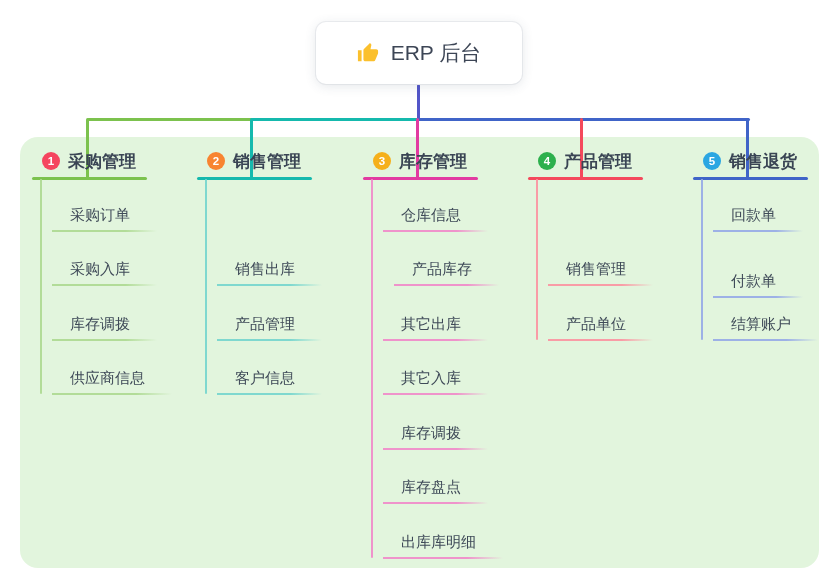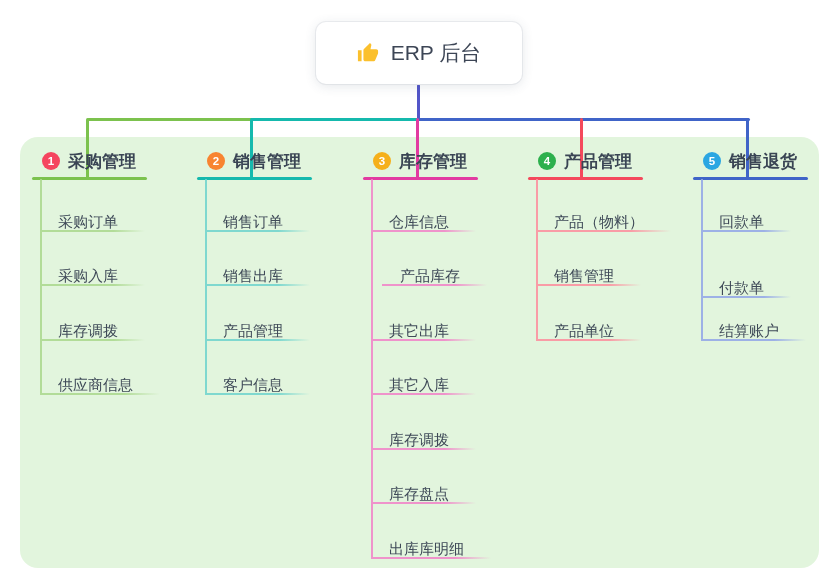--- a/index.html
+++ b/index.html
@@ -31,23 +31,23 @@
   .tline{position:absolute;top:177px;width:115px;height:3px;border-radius:2px;}
   .tl0{left:32px;background:var(--b0);} .tl1{left:197px;background:var(--b1);}
   .tl2{left:363px;background:var(--b2);} .tl3{left:528px;background:var(--b3);}
   .tl4{left:693px;background:var(--b4);}
   .cvert{position:absolute;width:2px;top:179px;border-radius:1px;}
   .cv0{left:40px;height:215px;background:var(--b0c);}
   .cv1{left:205px;height:215px;background:var(--b1c);}
   .cv2{left:371px;height:379px;background:var(--b2c);}
   .cv3{left:536px;height:161px;background:var(--b3c);}
   .cv4{left:701px;height:161px;background:var(--b4c);}
-  .child{position:absolute;height:34px;box-sizing:border-box;display:flex;align-items:flex-end;
+  .child{position:absolute;height:34px;box-sizing:border-box;display:flex;align-items:center;
          padding:0 27px 0 18px;font-size:15px;color:#3f4a58;white-space:nowrap;
-         background-repeat:no-repeat;background-position:left bottom;background-size:100% 2px;}
+         background-repeat:no-repeat;background-position:left bottom;background-size:100% 2px;margin-left:12px;}
   .c0{background-image:linear-gradient(to right,var(--b0c) 70%,transparent);}
   .c1{background-image:linear-gradient(to right,var(--b1c) 70%,transparent);}
   .c2{background-image:linear-gradient(to right,var(--b2c) 70%,transparent);}
   .c3{background-image:linear-gradient(to right,var(--b3c) 70%,transparent);}
   .c4{background-image:linear-gradient(to right,var(--b4c) 70%,transparent);}
 </style>
 </head>
 <body>
 
 <div class="page">
@@ -91,23 +91,20 @@
   <div class="child c0" style="left:40px;top:361px">
       <span>供应商信息</span>
     </div>
 
   <div class="title" style="left:207px">
     <span class="badge" style="background:var(--b1bg)">2</span>
     <span>销售管理</span>
   </div>
   <div class="tline tl1"></div>
   <div class="cvert cv1"></div>
-  <div class="child c1" style="left:205px;top:198px">
-      <span>销售订单</span>
-    </div>
   <div class="child c1" style="left:205px;top:252px">
       <span>销售出库</span>
     </div>
   <div class="child c1" style="left:205px;top:307px">
       <span>产品管理</span>
     </div>
   <div class="child c1" style="left:205px;top:361px">
       <span>客户信息</span>
     </div>
 
@@ -138,23 +135,20 @@
   <div class="child c2" style="left:371px;top:525px">
       <span>出库库明细</span>
     </div>
 
   <div class="title" style="left:538px">
     <span class="badge" style="background:var(--b3bg)">4</span>
     <span>产品管理</span>
   </div>
   <div class="tline tl3"></div>
   <div class="cvert cv3"></div>
-  <div class="child c3" style="left:536px;top:198px">
-      <span>产品（物料）</span>
-    </div>
   <div class="child c3" style="left:536px;top:252px">
       <span>销售管理</span>
     </div>
   <div class="child c3" style="left:536px;top:307px">
       <span>产品单位</span>
     </div>
 
   <div class="title" style="left:703px">
     <span class="badge" style="background:var(--b4bg)">5</span>
     <span>销售退货</span>

